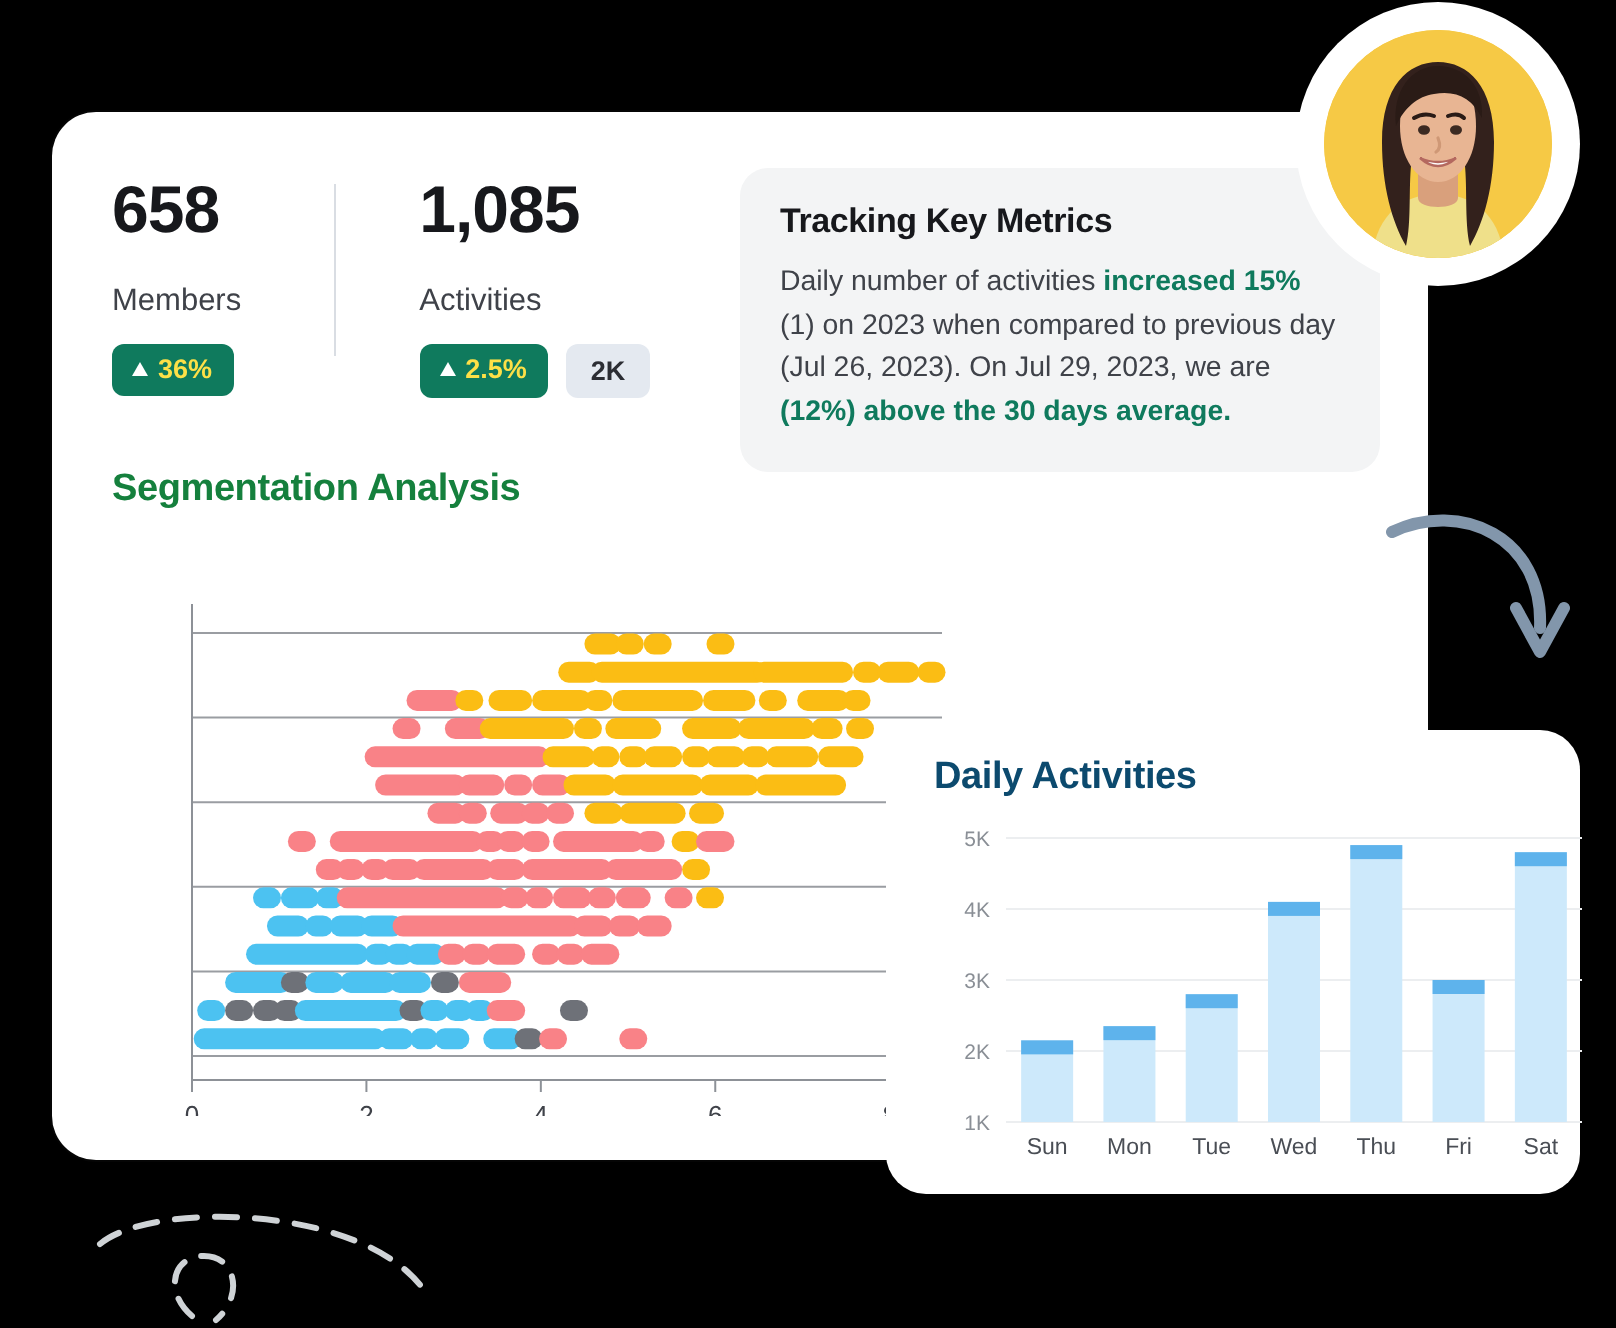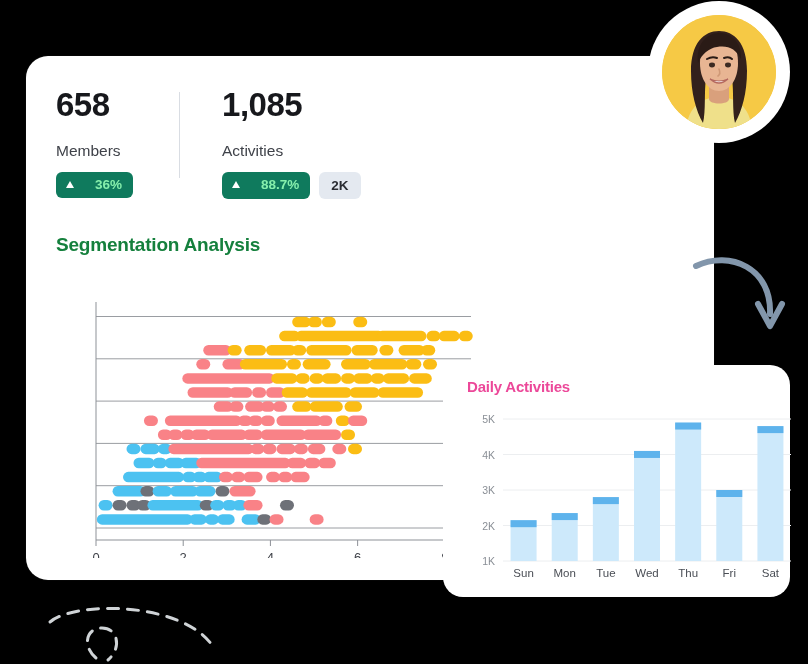--- a/index.html
+++ b/index.html
@@ -15,22 +15,22 @@
     box-shadow:0 0 0 1px rgba(255,255,255,.02);
   }
 
   
   .stats{position:absolute;left:30px;top:32px;display:flex;align-items:flex-start;}
   .stat{display:flex;flex-direction:column;}
   .stat-value{font-size:33px;font-weight:700;color:#17181c;letter-spacing:-.5px;line-height:1;}
   .stat-label{font-size:15.5px;color:#3f4249;margin-top:22px;line-height:1;}
   .badge-row{display:flex;align-items:center;gap:9px;margin-top:13px;}
   .badge-green{
-    background:#0f7a5d;color:#86efac;font-size:13.5px;font-weight:700;
-    border-radius:6px;padding:6px 11px 7px 10px;display:flex;align-items:center;gap:21px;line-height:1;
+    background:#0f7a5d;color:#fde047;font-size:13.5px;font-weight:700;
+    border-radius:6px;padding:6px 11px 7px 10px;display:flex;align-items:center;gap:5px;line-height:1;
   }
   .tri{width:0;height:0;border-left:4.5px solid transparent;border-right:4.5px solid transparent;border-bottom:7px solid #fff;display:inline-block;}
   .badge-grey{
     background:#e4e9f0;color:#2b2d33;font-size:13.5px;font-weight:700;
     border-radius:6px;padding:7px 12px;line-height:1;
   }
   .divider{width:1px;background:#d9dde3;height:86px;margin:4px 42px 0 46px;}
 
   
   .tracking{
@@ -44,21 +44,21 @@
   
   .seg-title{position:absolute;left:30px;top:178px;font-size:19px;font-weight:700;color:#15803d;letter-spacing:-.2px;}
   .seg-plot{position:absolute;left:30px;top:212px;width:420px;height:290px;}
   .seg-svg{display:block;}
 
   
   .daily-card{
     position:absolute;left:443px;top:365px;width:347px;height:232px;
     background:#ffffff;border-radius:20px;
   }
-  .daily-title{position:absolute;left:24px;top:13px;font-size:15px;font-weight:700;color:#ec4899;letter-spacing:-.2px;}
+  .daily-title{position:absolute;left:24px;top:13px;font-size:19px;font-weight:700;color:#0c4a6e;letter-spacing:-.2px;}
   .daily-plot{position:absolute;left:24px;top:44px;}
 
   
   .avatar-wrap{
     position:absolute;left:655px;top:8px;width:128px;height:128px;border-radius:50%;
     background:#ffffff;padding:0;box-sizing:border-box;
     box-shadow:0 0 0 7px #ffffff;
   }
   .avatar{position:absolute;inset:7px;border-radius:50%;overflow:hidden;background:#f6c945;}
 
@@ -86,27 +86,31 @@
       </div>
 
       <div class="divider"></div>
 
       <div class="stat">
         <div class="stat-value">1,085</div>
         <div class="stat-label">Activities</div>
         <div class="badge-row">
           <div class="badge-green">
             <span class="tri"></span>
-            <span>88.7%</span>
+            <span>2.5%</span>
           </div>
           <div class="badge-grey">2K</div>
         </div>
       </div>
     </div>
 
+    <div class="tracking">
+      <h3>Tracking Key Metrics</h3>
+      <p><span>Daily number of activities </span><span class="hl">increased 15%</span><span> (1) on 2023 when compared to previous day (Jul 26, 2023). On Jul 29, 2023, we are </span><span class="hl">(12%) above the 30 days average.</span></p>
+    </div>
 
     <div class="seg-title">Segmentation Analysis</div>
     <div class="seg-plot">
       <svg class="seg-svg" id="seg-svg" width="420" height="290">
           <line x1="40" x2="415" y1="48.5" y2="48.5" stroke="#9a9da2" stroke-width="1"></line>
           <line x1="40" x2="415" y1="90.8" y2="90.8" stroke="#9a9da2" stroke-width="1"></line>
           <line x1="40" x2="415" y1="133.1" y2="133.1" stroke="#9a9da2" stroke-width="1"></line>
           <line x1="40" x2="415" y1="175.39999999999998" y2="175.39999999999998" stroke="#9a9da2" stroke-width="1"></line>
           <line x1="40" x2="415" y1="217.7" y2="217.7" stroke="#9a9da2" stroke-width="1"></line>
           <line x1="40" x2="415" y1="260" y2="260" stroke="#9a9da2" stroke-width="1"></line>

